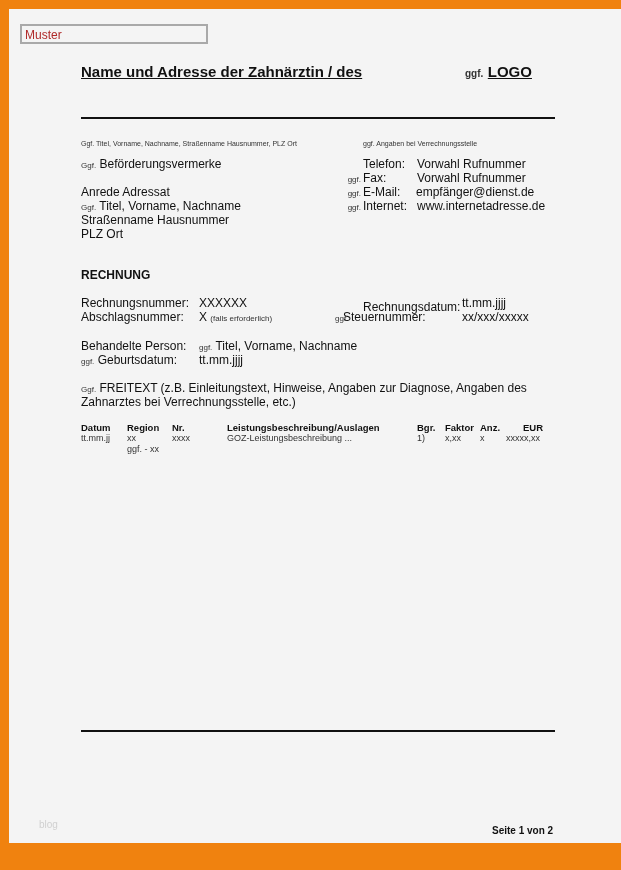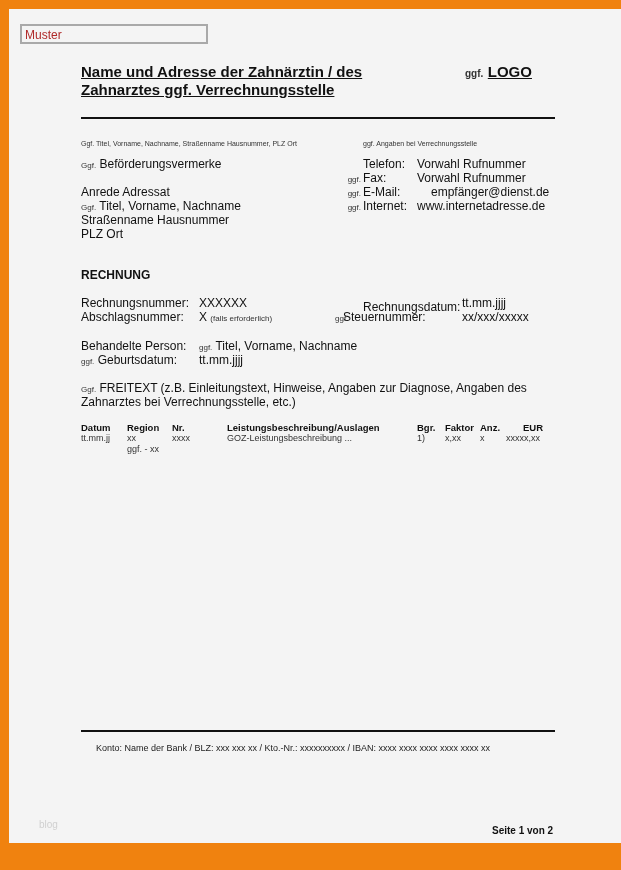--- a/index.html
+++ b/index.html
@@ -15,21 +15,20 @@
   .th { font-size:9.5px; font-weight:bold; }
   .td { font-size:9px; color:#333; }
 </style>
 </head>
 <body>
 
 <div class="page">
   <div class="abs muster">Muster</div>
 
   <div class="abs h1" style="left:72px;top:54px;">Name und Adresse der Zahnärztin / des</div>
-  <div class="abs h1" style="left:72px;top:72px;">Zahnarztes ggf. Verrechnungsstelle</div>
   <div class="abs" style="left:456px;top:54px;">
     <span class="ggf" style="font-size:10px;font-weight:bold;">ggf.</span>
     <span class="h1">LOGO</span>
   </div>
   <div class="rule" style="top:108px;"></div>
 
   <div class="abs small" style="left:72px;top:131px;">Ggf. Titel, Vorname, Nachname, Straßenname Hausnummer, PLZ Ort</div>
   <div class="abs small" style="left:354px;top:131px;">ggf. Angaben bei Verrechnungsstelle</div>
 
   <div class="abs norm" style="left:72px;top:148px;">
@@ -51,21 +50,21 @@
       <span style="position:absolute;left:74px;">Vorwahl Rufnummer</span>
     </div>
     <div style="position:relative;height:14px;" class="norm">
       <span class="ggf" style="position:absolute;left:0;width:18px;text-align:right;top:2px;">ggf.</span>
       <span style="position:absolute;left:20px;">Fax:</span>
       <span style="position:absolute;left:74px;">Vorwahl Rufnummer</span>
     </div>
     <div style="position:relative;height:14px;" class="norm">
       <span class="ggf" style="position:absolute;left:0;width:18px;text-align:right;top:2px;">ggf.</span>
       <span style="position:absolute;left:20px;">E-Mail:</span>
-      <span style="position:absolute;left:88px;">empfänger@dienst.de</span>
+      <span style="position:absolute;left:73px;">empfänger@dienst.de</span>
     </div>
     <div style="position:relative;height:14px;" class="norm">
       <span class="ggf" style="position:absolute;left:0;width:18px;text-align:right;top:2px;">ggf.</span>
       <span style="position:absolute;left:20px;">Internet:</span>
       <span style="position:absolute;left:74px;">www.internetadresse.de</span>
     </div>
   </div>
 
   <div class="abs" style="left:72px;top:259px;font-size:12px;font-weight:bold;">RECHNUNG</div>
 
@@ -117,16 +116,15 @@
       <div class="abs td" style="left:218px;top:424px;">GOZ-Leistungsbeschreibung ...</div>
       <div class="abs td" style="left:408px;top:424px;">1)</div>
       <div class="abs td" style="left:436px;top:424px;">x,xx</div>
       <div class="abs td" style="left:471px;top:424px;">x</div>
       <div class="abs td" style="left:497px;top:424px;">xxxxx,xx</div>
       <div class="abs td" style="left:118px;top:435px;">ggf. - xx</div>
     </div>
   </div>
 
   <div class="rule" style="top:721px;"></div>
-  <div class="abs" style="left:87px;top:734px;font-size:9px;color:#222;">Konto: Name der Bank / BLZ: xxx xxx xx / Kto.-Nr.: xxxxxxxxxx / IBAN: xxxx xxxx xxxx xxxx xxxx xx</div>
   <div class="abs" style="left:30px;top:810px;font-size:10px;color:#d0d0d0;">blog</div>
   <div class="abs" style="left:483px;top:816px;font-size:10px;font-weight:bold;">Seite 1 von 2</div>
 </div>
 
 </body></html>

